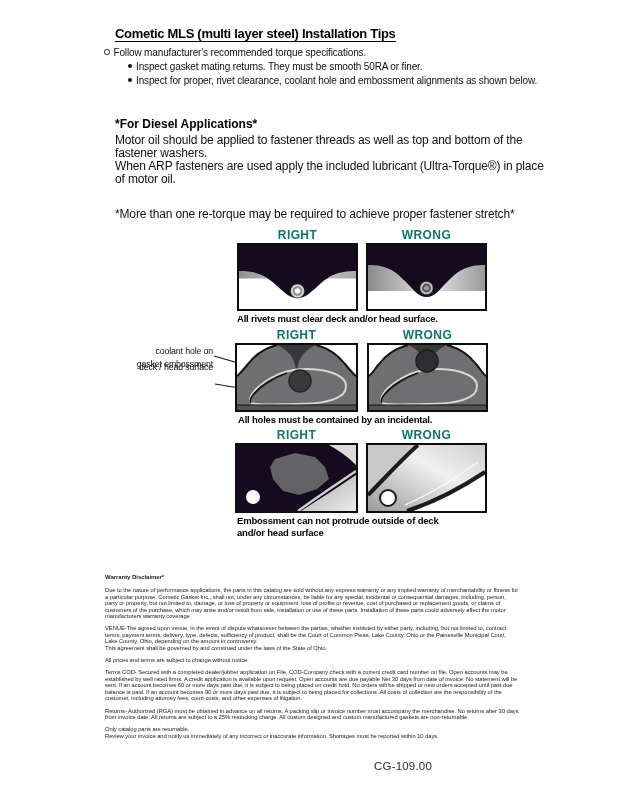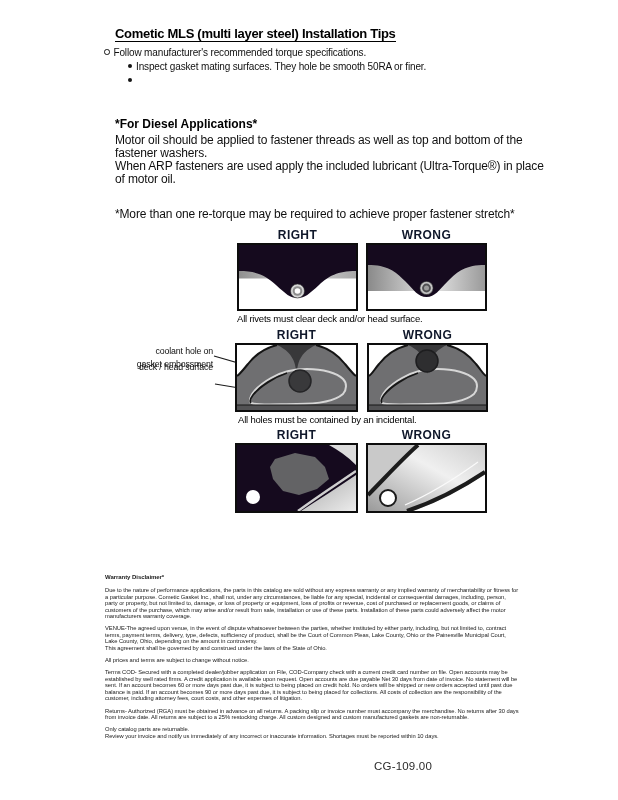--- a/index.html
+++ b/index.html
@@ -10,23 +10,23 @@
          border-bottom:1.5px solid #000;padding-bottom:0;}
   .body-txt{font-size:12px;letter-spacing:-0.15px;line-height:13px;color:#101010;white-space:pre-line;}
   .bullet-row{position:relative;height:14px;font-size:10px;letter-spacing:-0.15px;color:#101010;
               display:flex;align-items:center;}
   .b-open{display:inline-block;width:3.5px;height:3.5px;border:1px solid #151515;border-radius:50%;
           margin-right:4px;flex:0 0 auto;}
   .b-fill{display:inline-block;width:4px;height:4px;background:#151515;border-radius:50%;
           margin-right:4px;flex:0 0 auto;}
   .sub{margin-left:24px;}
   .h2{font-size:12px;font-weight:bold;color:#000;}
-  .rw-label{font-size:12px;font-weight:bold;letter-spacing:0.4px;color:#0f172a;text-align:center;}
+  .rw-label{font-size:12px;font-weight:bold;letter-spacing:0.4px;color:#0f766e;text-align:center;}
   .dbox{position:absolute;border:2px solid #0d0d0d;background:#fff;}
-  .caption{font-size:9.5px;font-weight:normal;letter-spacing:-0.2px;color:#000;line-height:11.5px;white-space:pre-line;}
+  .caption{font-size:9.5px;font-weight:bold;letter-spacing:-0.2px;color:#000;line-height:11.5px;white-space:pre-line;}
   .side-label{font-size:8.8px;letter-spacing:-0.15px;color:#101010;text-align:right;line-height:16px;white-space:pre-line;}
   .legal{font-size:5.8px;line-height:6.4px;letter-spacing:-0.05px;color:#1a1a1a;width:414px;}
   .legal p{margin:0 0 6px 0;white-space:pre-line;}
   .legal .lh{font-weight:bold;font-size:6px;margin-bottom:7px;}
   .footer-code{font-size:11.5px;color:#2b2b2b;letter-spacing:0.2px;}
   svg{display:block;}
 </style>
 </head>
 <body>
 
@@ -34,24 +34,25 @@
 
   <div class="abs title" style="left:115px;top:26px;">Cometic MLS (multi layer steel) Installation Tips</div>
 
   <div class="abs" style="left:104px;top:45px;width:440px;">
     <div class="bullet-row">
       <span class="b-open"></span>
       <span>Follow manufacturer's recommended torque specifications.</span>
     </div>
     <div class="bullet-row sub">
       <span class="b-fill"></span>
-      <span>Inspect gasket mating surfaces.  They hole be smooth 50RA or finer.</span>
+      <span>Inspect gasket mating returns.  They must be smooth 50RA or finer.</span>
     </div>
     <div class="bullet-row sub">
       <span class="b-fill"></span>
+      <span>Inspect for proper, rivet clearance, coolant hole and embossment alignments as shown below.</span>
     </div>
   </div>
 
   <div class="abs h2" style="left:115px;top:117px;">*For Diesel Applications*</div>
   <div class="abs body-txt" style="left:115px;top:134px;width:430px;">Motor oil should be applied to fastener threads as well as top and bottom of the fastener washers.
 When ARP fasteners are used apply the included lubricant (Ultra-Torque®) in place of motor oil.</div>
   <div class="abs body-txt" style="left:115px;top:208px;width:430px;">*More than one re-torque may be required to achieve proper fastener stretch*</div>
 
   <div class="abs rw-label" style="left:237px;top:228px;width:121px;">RIGHT</div>
   <div class="abs rw-label" style="left:366px;top:228px;width:121px;">WRONG</div>
@@ -173,20 +174,22 @@
       <rect x="0" y="0" width="117" height="66" fill="#c9c9c9"></rect>
       <path d="M50,0 H117 V26 C90,44 63,58 39,66 H0 V50 C16,34 33,15 50,0 Z" fill="url(#g3b)"></path>
       <path d="M117,29 C91,46 66,59 44,66 H117 Z" fill="#ffffff"></path>
       <path d="M50,0 C33,15 16,34 0,50" fill="none" stroke="#1c1c1c" stroke-width="4"></path>
       <path d="M117,27 C90,45 63,58 39,66" fill="none" stroke="#1c1c1c" stroke-width="4"></path>
       <path d="M110,17 C85,35 60,50 37,60" fill="none" stroke="#fafafa" stroke-width="1.2"></path>
       <circle cx="20" cy="53" r="8" fill="#ffffff" stroke="#1a1a1a" stroke-width="2"></circle>
     </svg>
   </div>
 
+  <div class="abs caption" style="left:237px;top:515px;">Embossment can not protrude outside of deck
+and/or head surface</div>
 
   <div class="abs legal" style="left:105px;top:574px;">
     <p class="lh">Warranty Disclaimer*</p>
     <p>Due to the nature of performance applications, the parts in this catalog are sold without any express warranty or any implied warranty of merchantability or fitness for a particular purpose.  Cometic Gasket Inc., shall not, under any circumstances, be liable for any special, incidental or consequential damages, including, person, party or property, but not limited to, damage, or loss of property or equipment, loss of profits or revenue, cost of purchased or replacement goods, or claims of customers of the purchase, which may arise and/or result from sale, installation or use of these parts.  Installation of these parts could adversely affect the motor manufacturers warranty coverage.</p>
     <p>VENUE-The agreed upon venue, in the event of dispute whatsoever between the parties, whether instituted by either party, including, but not limited to, contract terms, payment terms, delivery, type, defects, sufficiency of product, shall be the Court of Common Pleas, Lake County, Ohio or the Painesville Municipal Court, Lake County, Ohio, depending on the amount in controversy.
 This agreement shall be governed by and construed under the laws of the State of Ohio.</p>
     <p>All prices and terms are subject to change without notice.</p>
     <p>Terms COD- Secured with a completed dealer/jobber application on File, COD-Company check with a current credit card number on file.  Open accounts may be established by well rated firms.  A credit application is available upon request.  Open accounts are due payable Net 30 days from date of invoice.  No statement will be sent.  If an account becomes 60 or more days past due, it is subject to being placed on credit hold.  No orders will be shipped or new orders accepted until past due balance is paid.  If an account becomes 90 or more days past due, it is subject to being placed for collections.  All costs of collection are the responsibility of the customer, including attorney fees, court costs, and other expenses of litigation.</p>
     <p>Returns- Authorized (RGA) must be obtained in advance on all returns.  A packing slip or invoice number must accompany the merchandise.  No returns after 30 days from invoice date.  All returns are subject to a 25% restocking charge.  All custom designed and custom manufactured gaskets are non-returnable.</p>
     <p>Only catalog parts are returnable.

